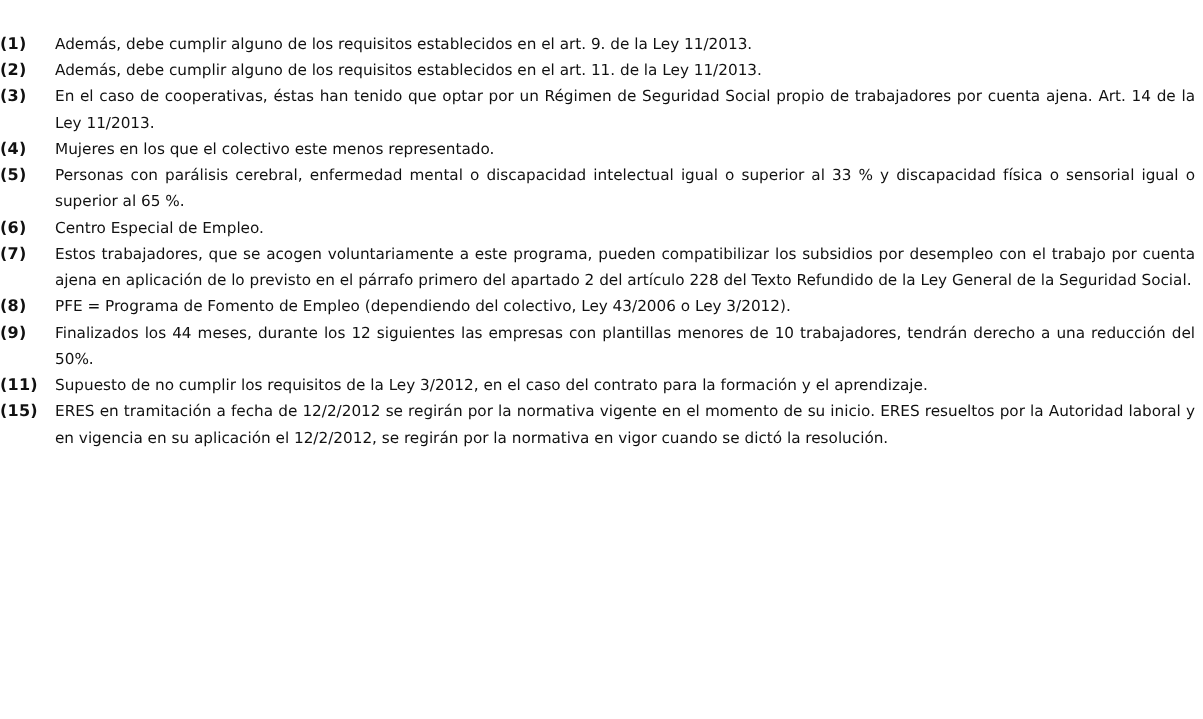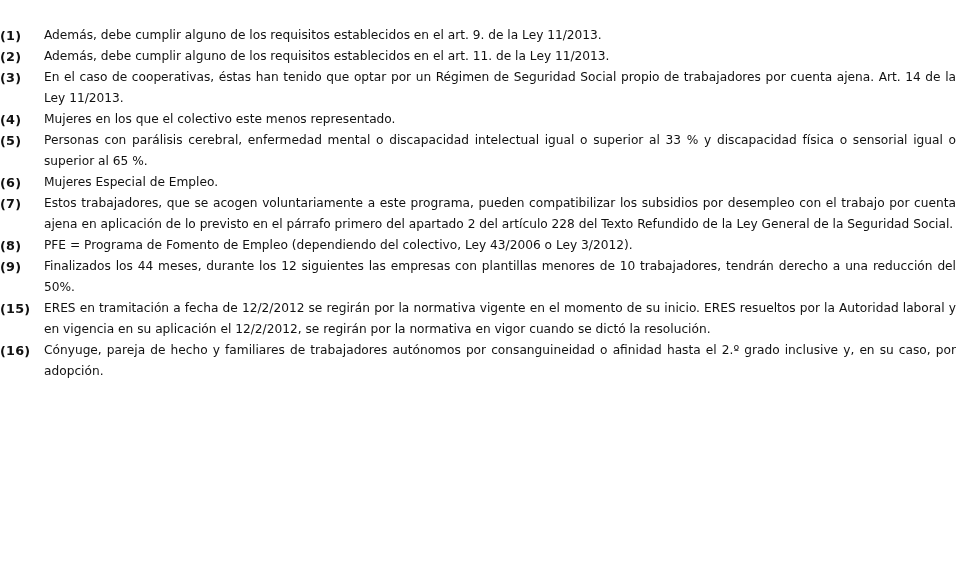--- a/index.html
+++ b/index.html
@@ -62,35 +62,35 @@
   <div class="note">
     <span class="note-num">(4)</span>
     <span class="note-text left">Mujeres en los que el colectivo este menos representado.</span>
   </div>
   <div class="note">
     <span class="note-num">(5)</span>
     <span class="note-text">Personas con parálisis cerebral, enfermedad mental o discapacidad intelectual igual o superior al 33 % y discapacidad física o sensorial igual o superior al 65 %.</span>
   </div>
   <div class="note">
     <span class="note-num">(6)</span>
-    <span class="note-text left">Mujeres Especial de Empleo.</span>
+    <span class="note-text left">Centro Especial de Empleo.</span>
   </div>
   <div class="note">
     <span class="note-num">(7)</span>
     <span class="note-text">Estos trabajadores, que se acogen voluntariamente a este programa, pueden compatibilizar los subsidios por desempleo con el trabajo por cuenta ajena en aplicación de lo previsto en el párrafo primero del apartado 2 del artículo 228 del Texto Refundido de la Ley General de la Seguridad Social.</span>
   </div>
   <div class="note">
     <span class="note-num">(8)</span>
     <span class="note-text left">PFE = Programa de Fomento de Empleo (dependiendo del colectivo, Ley 43/2006 o Ley 3/2012).</span>
   </div>
   <div class="note">
     <span class="note-num">(9)</span>
     <span class="note-text">Finalizados los 44 meses, durante los 12 siguientes las empresas con plantillas menores de 10 trabajadores, tendrán derecho a una reducción del 50%.</span>
   </div>
   <div class="note">
+    <span class="note-num">(11)</span>
+    <span class="note-text left">Supuesto de no cumplir los requisitos de la Ley 3/2012, en el caso del contrato para la formación y el aprendizaje.</span>
+  </div>
+  <div class="note">
     <span class="note-num">(15)</span>
     <span class="note-text">ERES en tramitación a fecha de 12/2/2012 se regirán por la normativa vigente en el momento de su inicio. ERES resueltos por la Autoridad laboral y en vigencia en su aplicación el 12/2/2012, se regirán por la normativa en vigor cuando se dictó la resolución.</span>
-  </div>
-  <div class="note">
-    <span class="note-num">(16)</span>
-    <span class="note-text">Cónyuge, pareja de hecho y familiares de trabajadores autónomos por consanguineidad o afinidad hasta el 2.º grado inclusive y, en su caso, por adopción.</span>
   </div>
 </div>
 
 </body></html>

